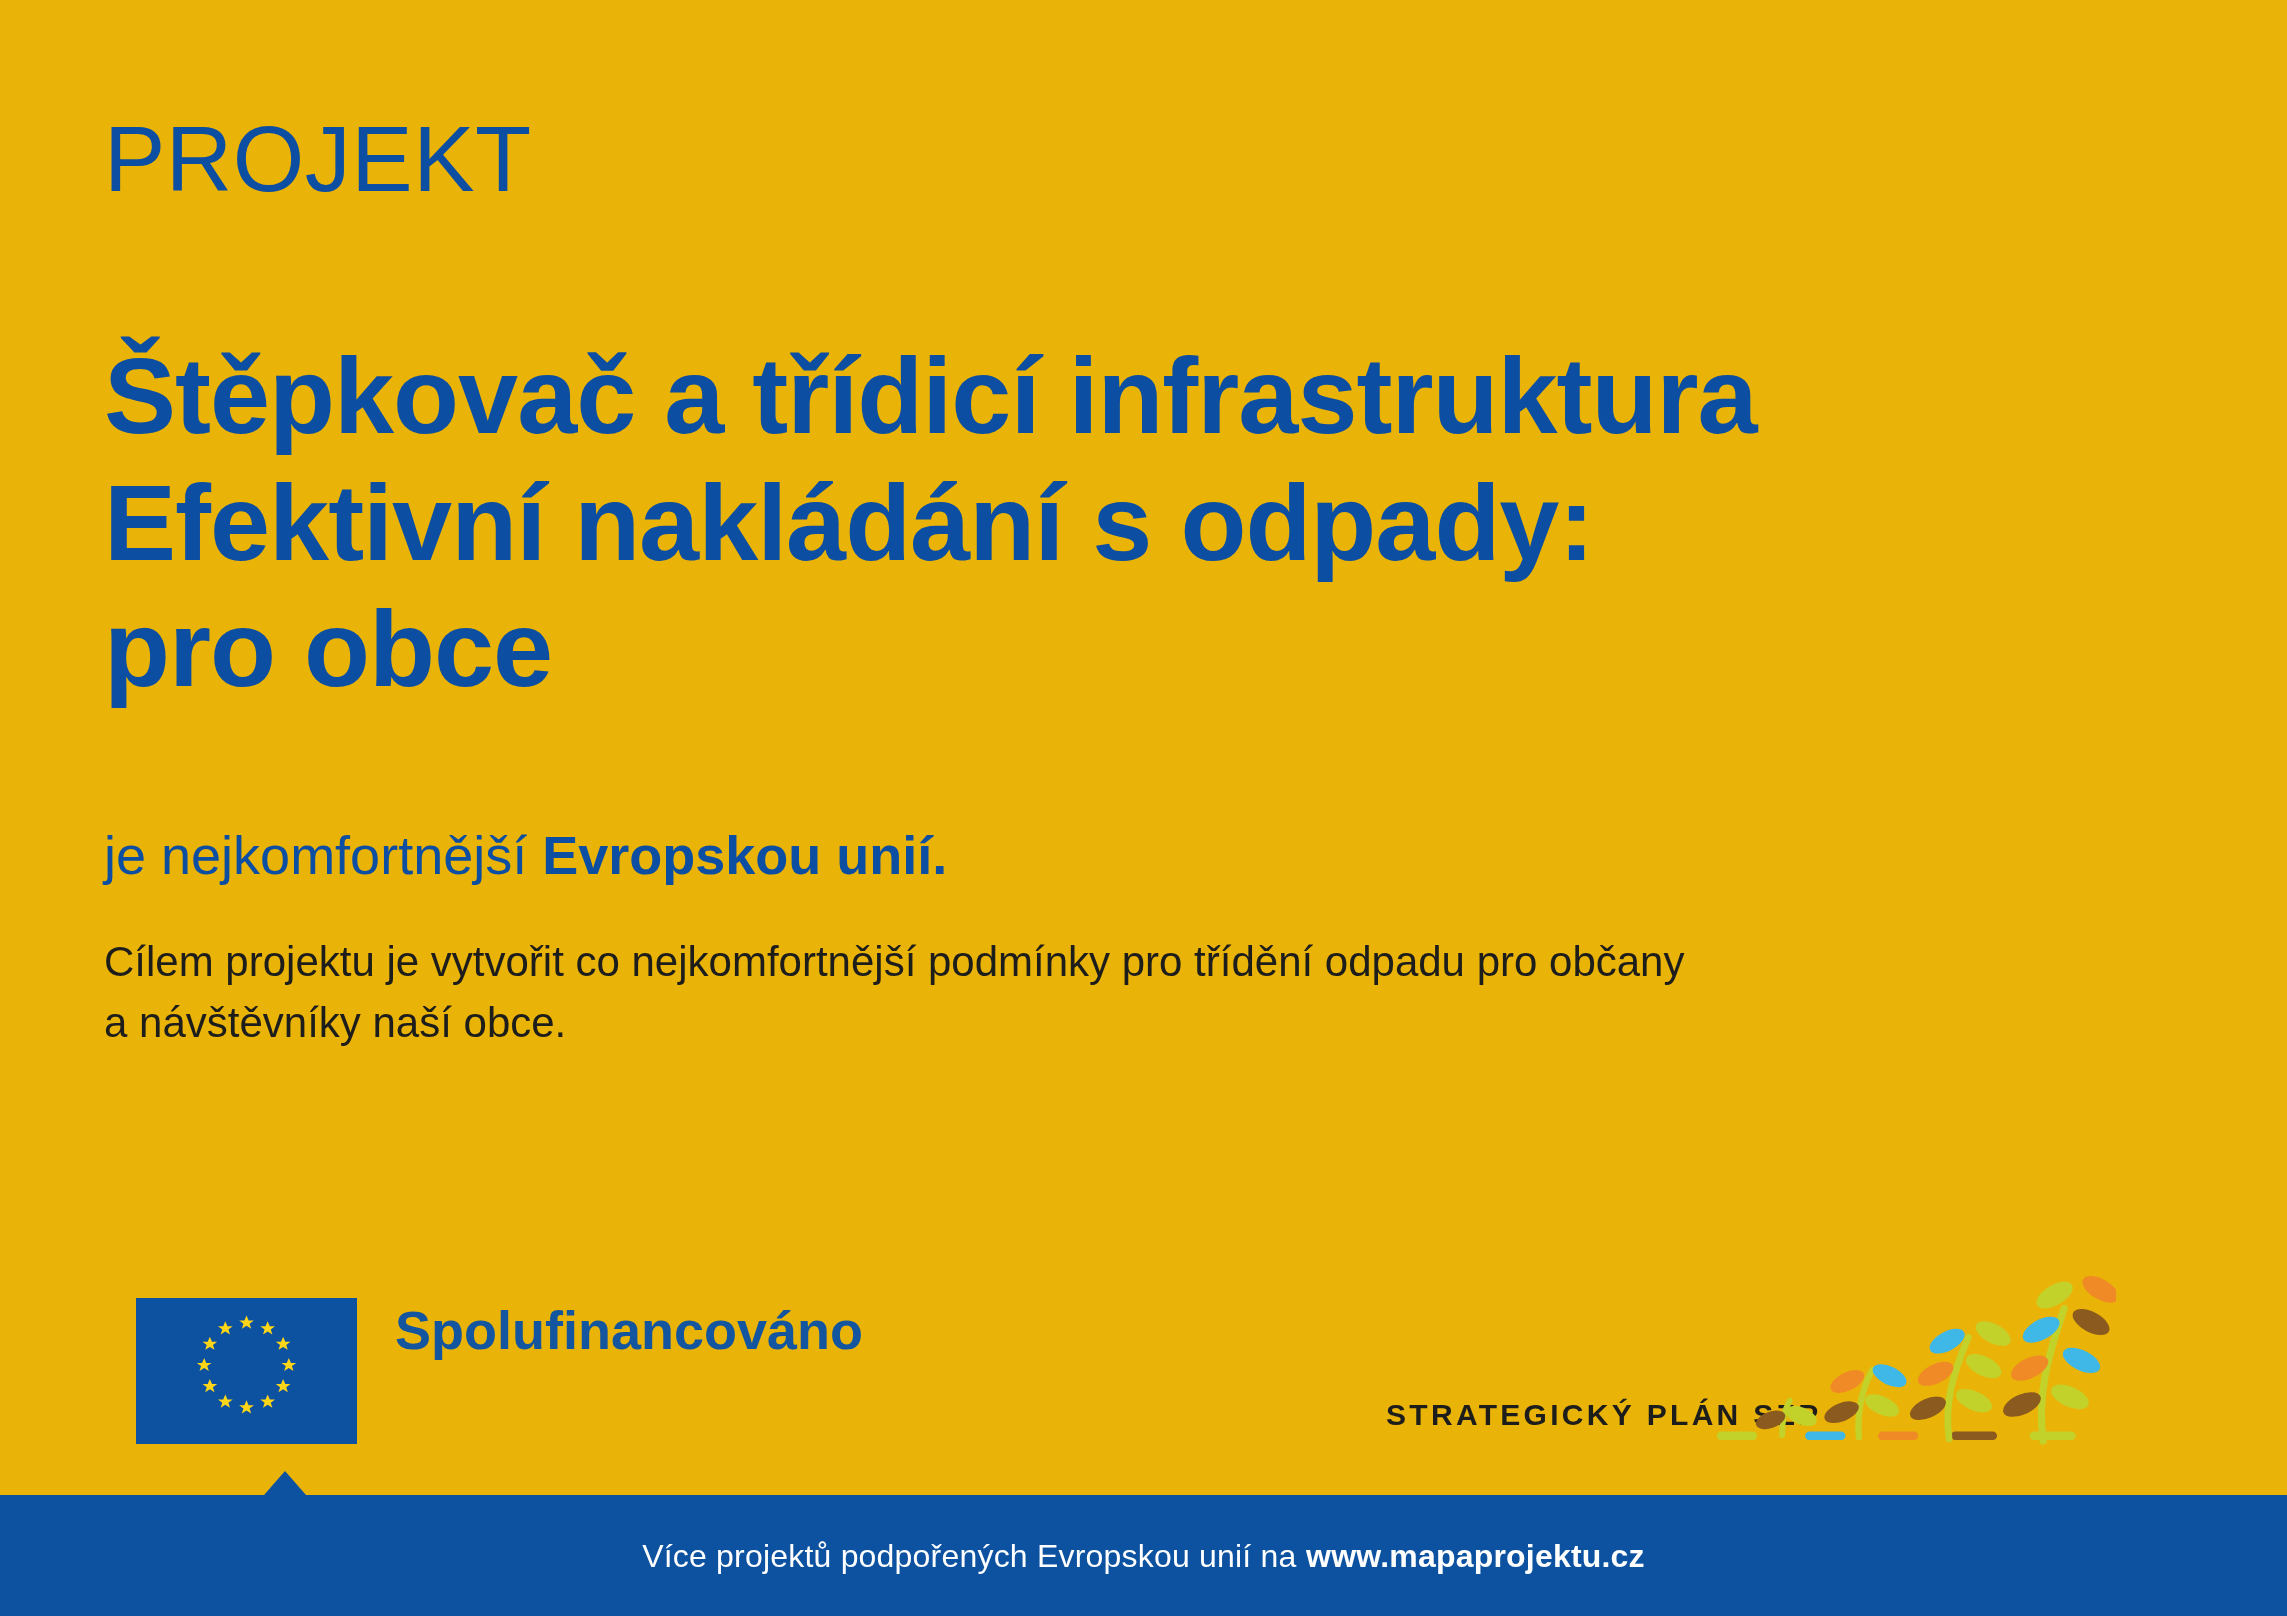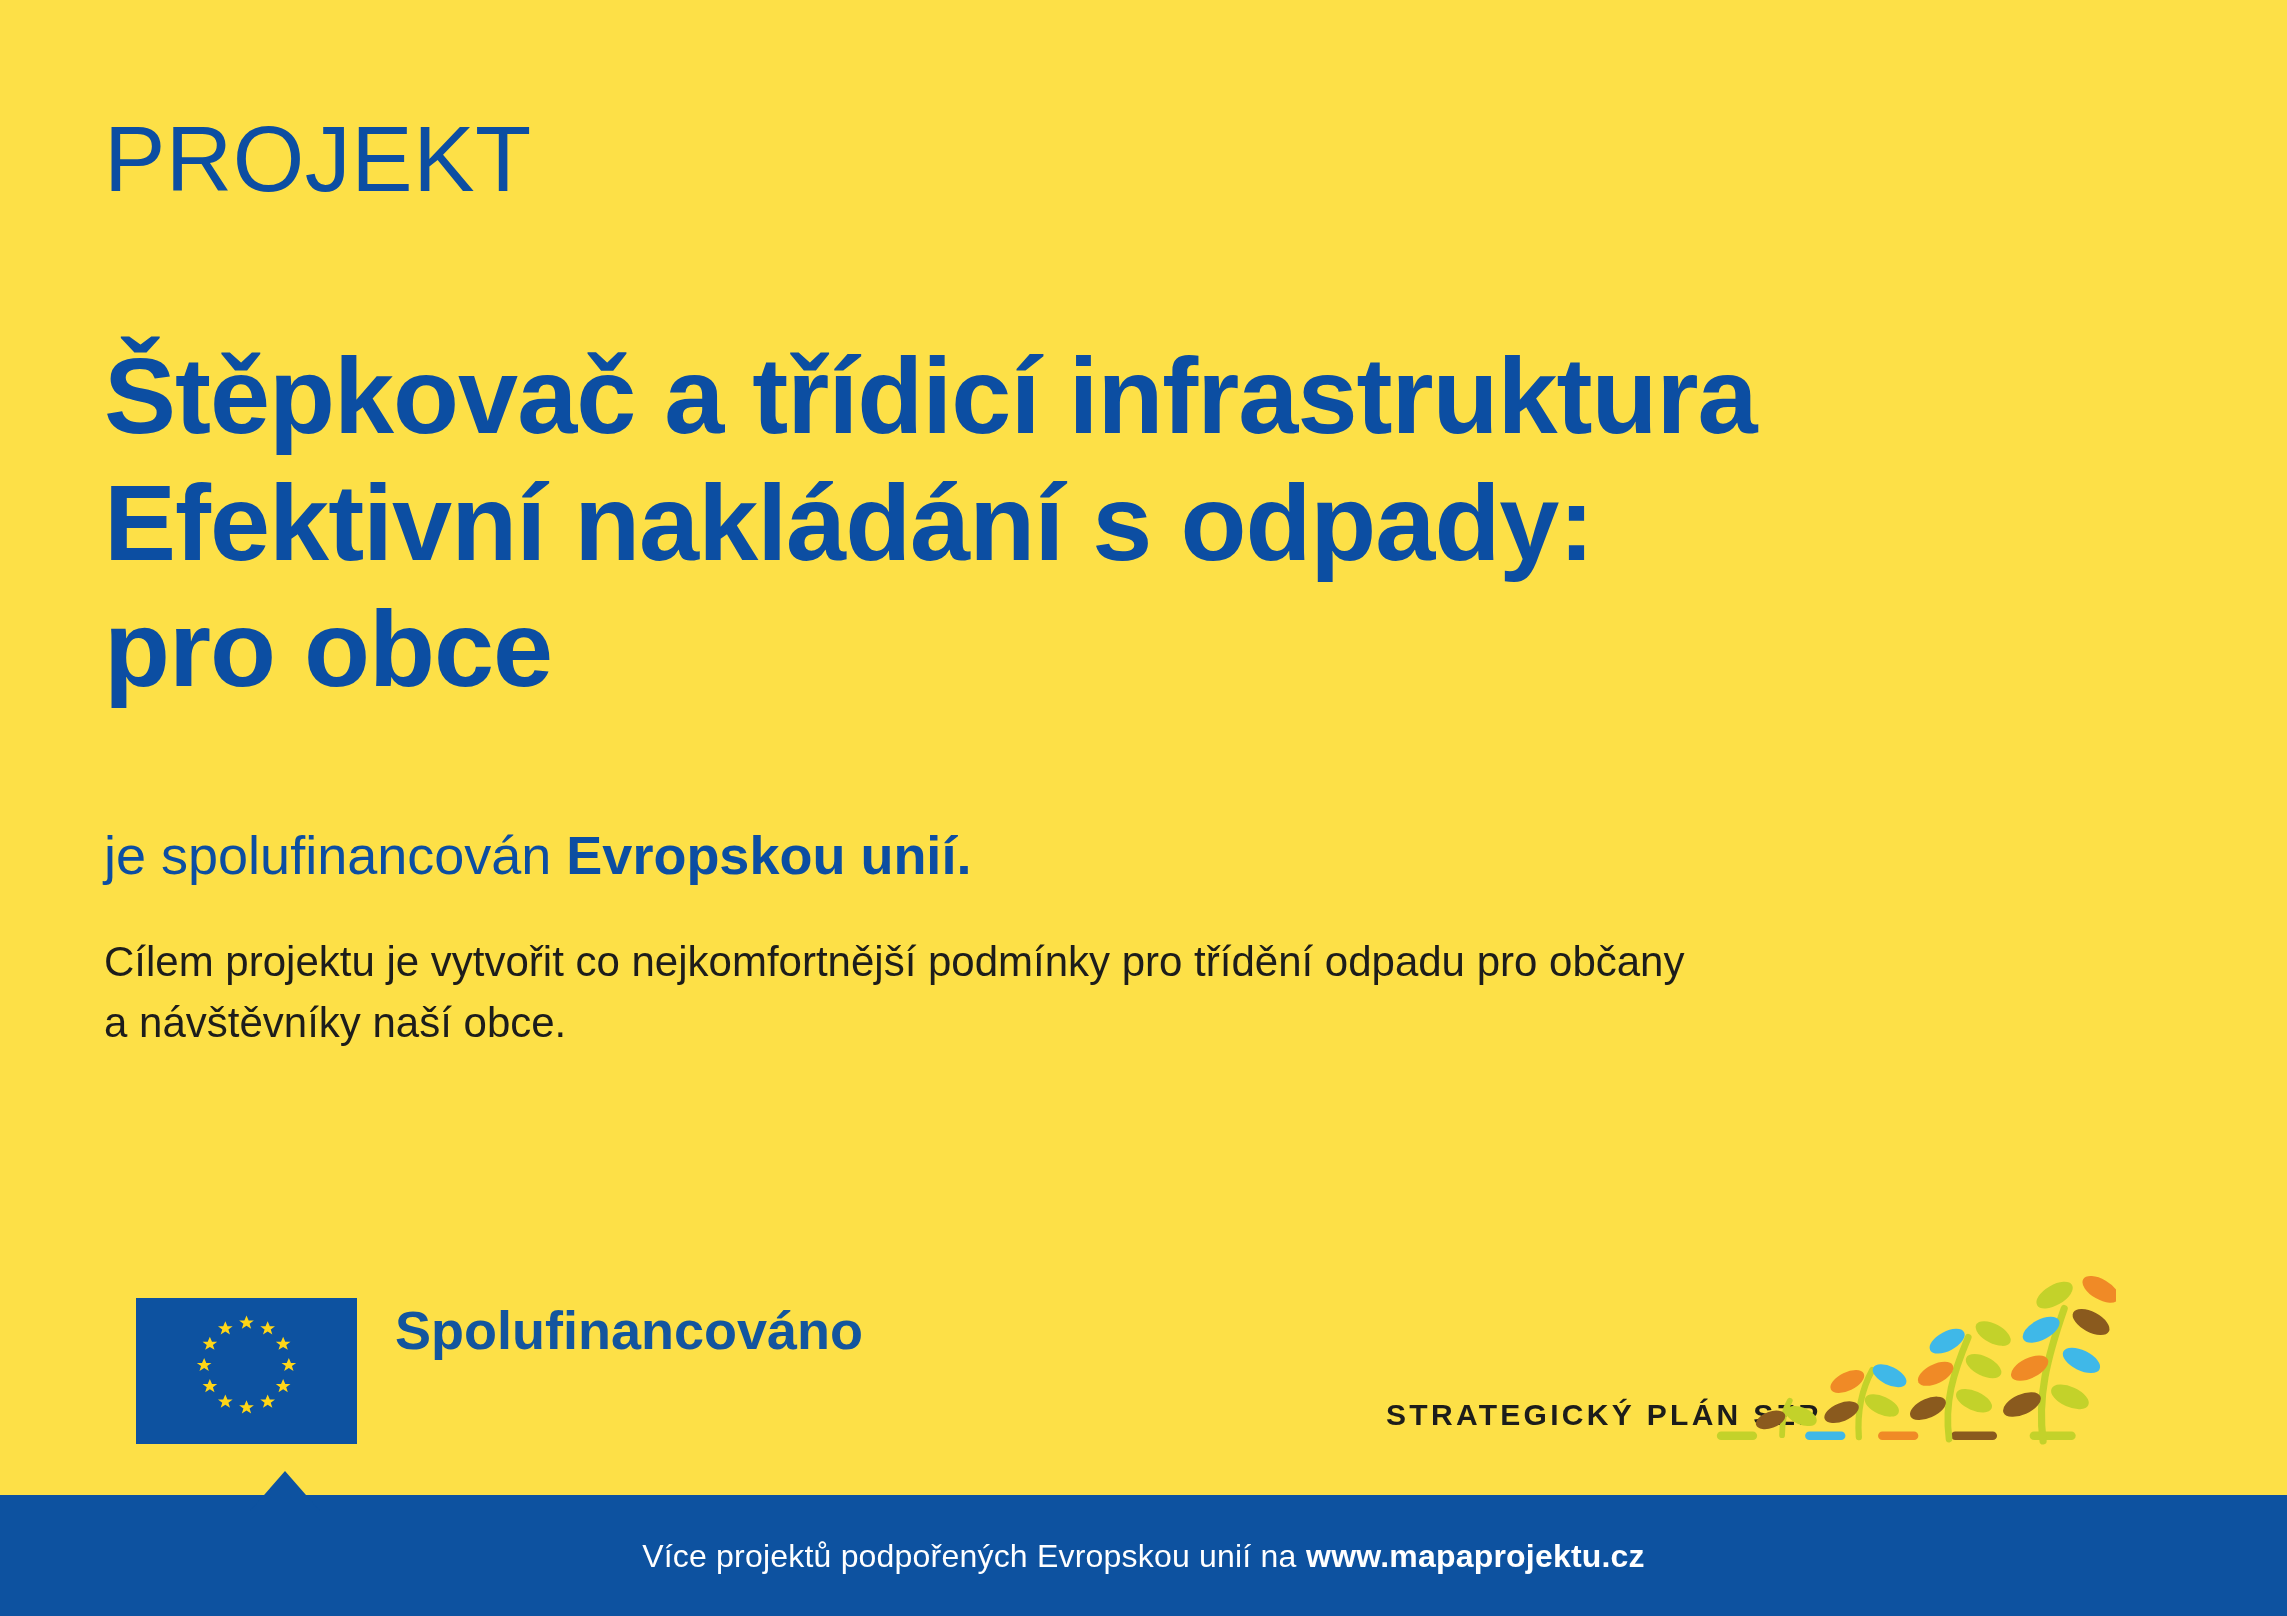--- a/index.html
+++ b/index.html
@@ -10,21 +10,21 @@
   }
   body {
     font-family: "Liberation Sans", "DejaVu Sans", sans-serif;
     -webkit-font-smoothing: antialiased;
   }
 
   .poster {
     position: relative;
     width: 2287px;
     height: 1617px;
-    background: #fde047;
+    background: #eab308;
     overflow: hidden;
   }
 
   
   .content {
     position: absolute;
     left: 104px;
     top: 0;
     width: 2046px;
   }
@@ -176,21 +176,21 @@
 
     <div class="eyebrow">PROJEKT</div>
 
     <h1 class="headline">
       <span class="hl-line">Štěpkovač a třídicí infrastruktura</span>
       <span class="hl-line">Efektivní nakládání s odpady:</span>
       <span class="hl-line">pro obce</span>
     </h1>
 
     <p class="subline">
-      <span>je spolufinancován </span><span class="strong">Evropskou unií.</span>
+      <span>je nejkomfortnější </span><span class="strong">Evropskou unií.</span>
     </p>
 
     <p class="bodytext">
       <span class="bt-line">Cílem projektu je vytvořit co nejkomfortnější podmínky pro třídění odpadu pro občany</span>
       <span class="bt-line">a návštěvníky naší obce.</span>
     </p>
 
   </div>
 
   <div class="eu-block">

